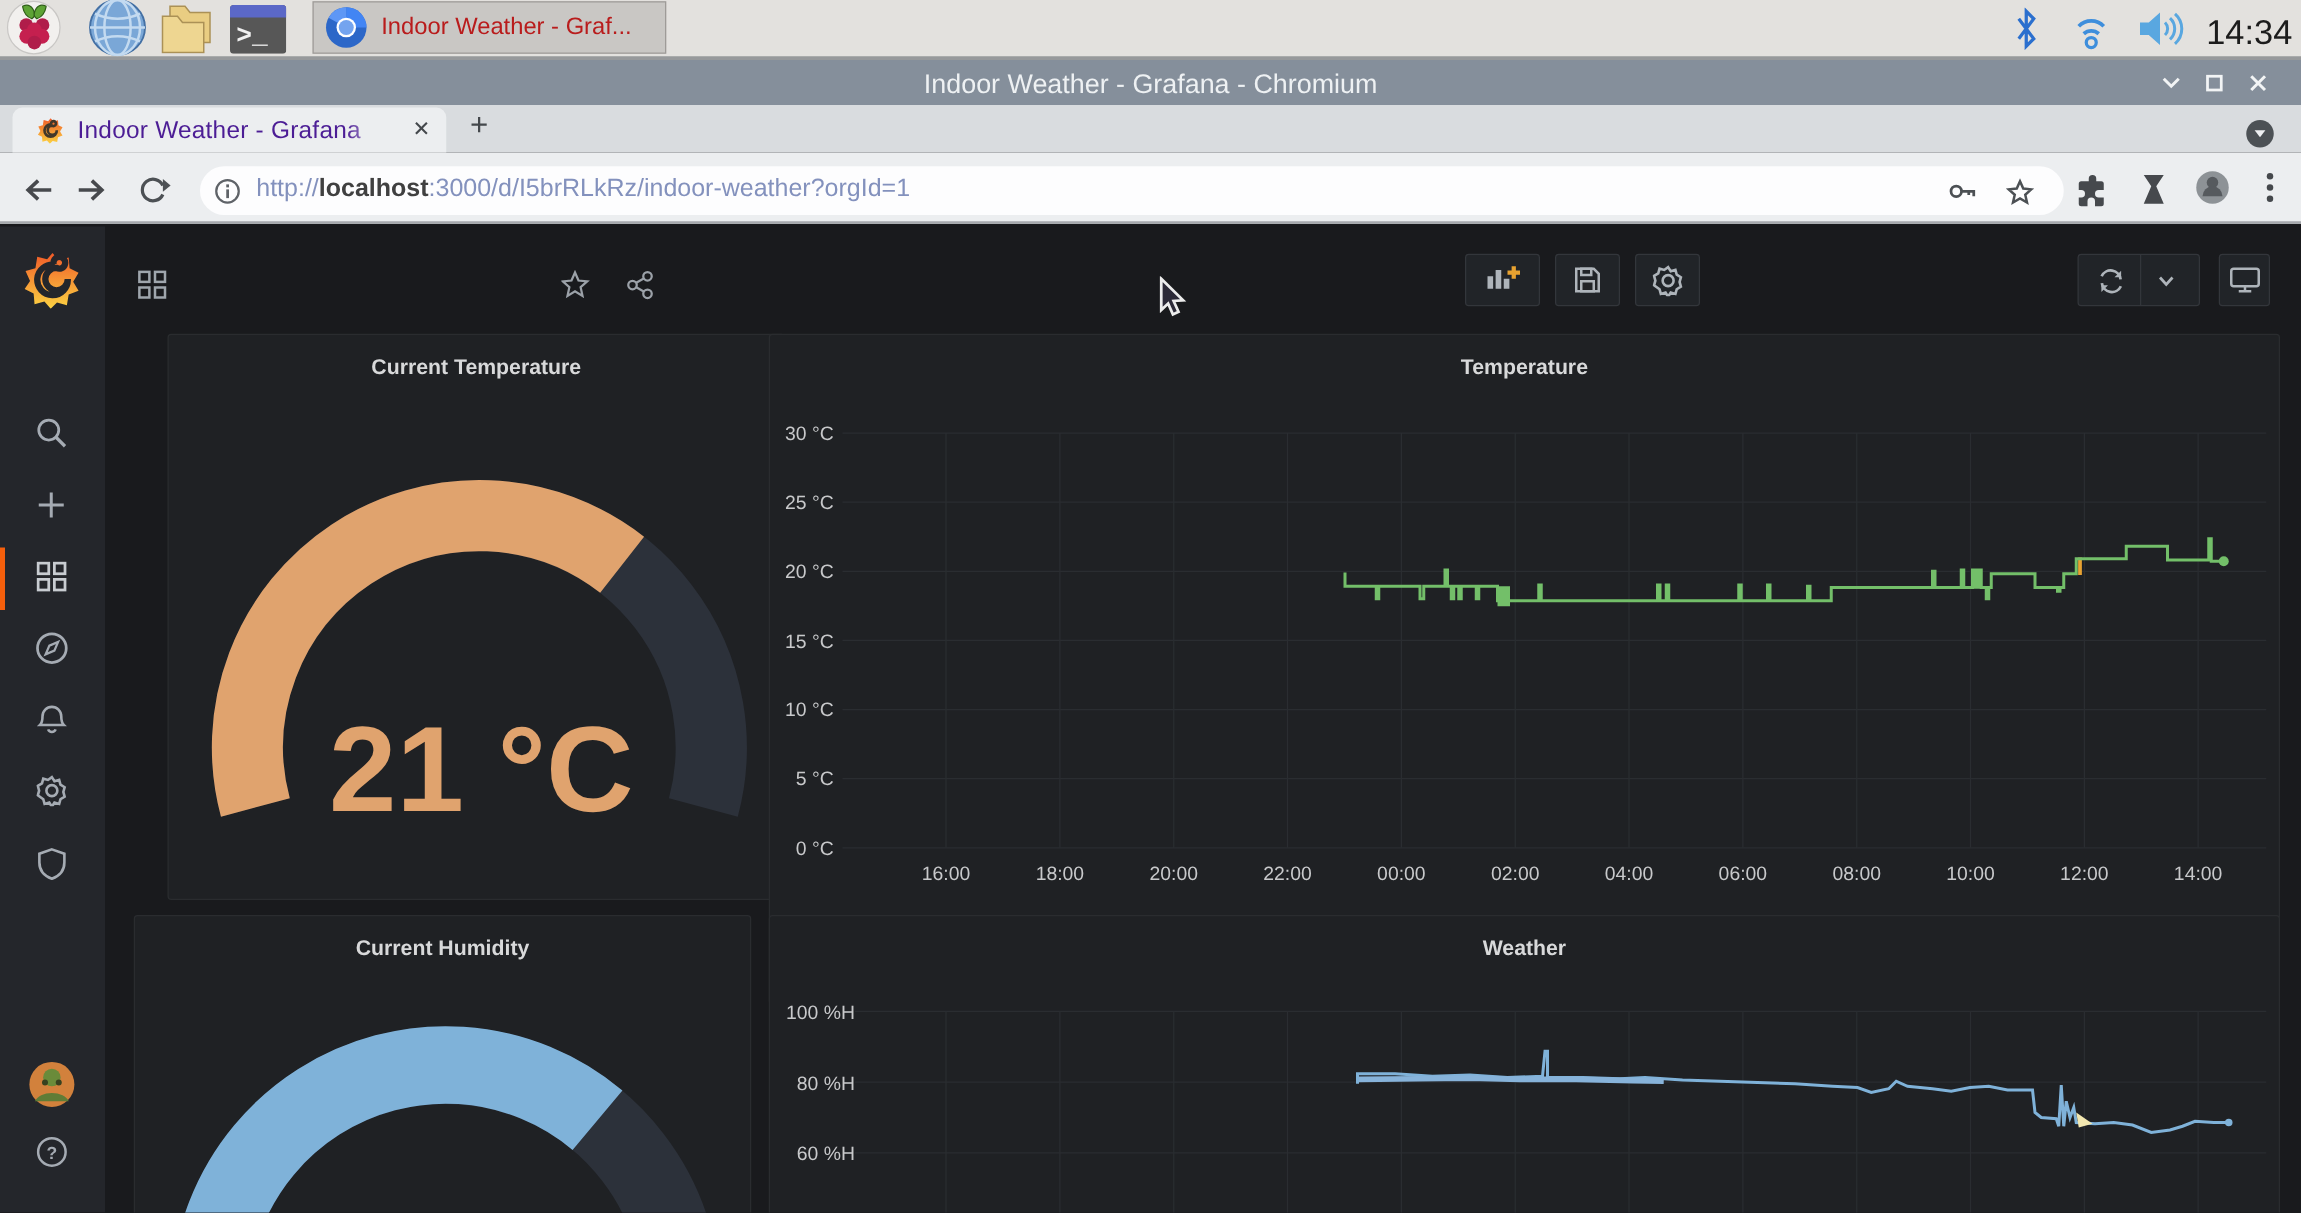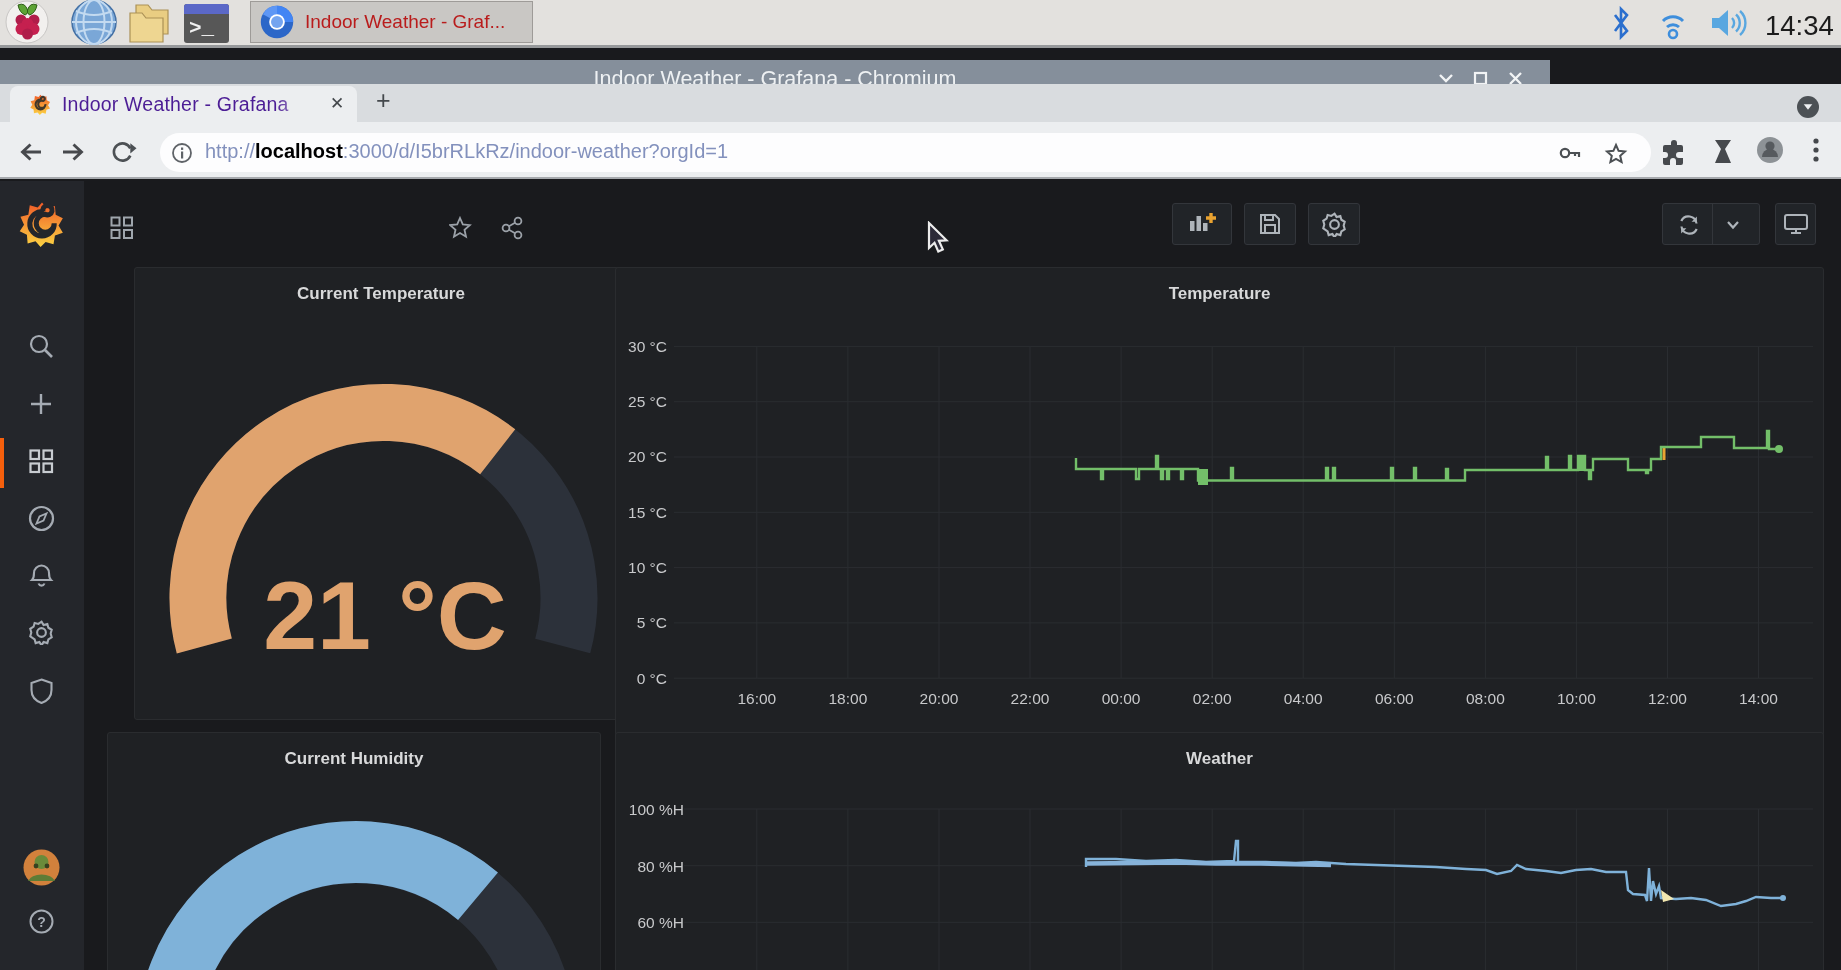--- a/index.html
+++ b/index.html
@@ -7,37 +7,37 @@
   #screen { position:absolute; top:0; left:0; width:1841px; height:970px;
     font-family:"Liberation Sans", sans-serif; }
   .abs { position:absolute; }
 
   
   #taskbar { top:0; left:0; width:1841px; height:48px; background:#e3e1de; border-bottom:3px solid #97999b; }
   #taskbtn { left:250px; top:1px; width:283px; height:42px; background:#c9c7c4; border:1px solid #9e9b98; display:flex; align-items:center; }
   #taskbtn span { font-size:19px; color:#b91c1c; margin-left:10px; white-space:nowrap; overflow:hidden; }
 
   
-  #titlebar { top:60px; left:0; width:1550px; height:36px; background:#858f9b; }
+  #titlebar { top:48px; left:0; width:1841px; height:36px; background:#858f9b; }
   #titlebar .title { position:absolute; width:100%; text-align:center; top:7px; font-size:21.5px; color:#eef1f3; }
 
   
   #tabbar { top:84px; left:0; width:1841px; height:38px; background:#d9dcdf; }
   #tab { position:absolute; left:10px; top:2px; width:347px; height:36px; background:#eceef0; border-radius:8px 8px 0 0; }
   #tab .ttext { position:absolute; left:52px; top:7px; font-size:19.5px; letter-spacing:0.2px; color:#4c1d95; width:252px; overflow:hidden; white-space:nowrap;
      -webkit-mask-image:linear-gradient(90deg,#000 85%,transparent 99%); }
   #tab .x { position:absolute; left:320px; top:7px; font-size:17px; color:#44484c; }
   #newtab { position:absolute; left:376px; top:2px; font-size:25px; color:#44484c; }
   #mediabtn { position:absolute; left:1797px; top:12px; width:22px; height:22px; border-radius:50%; background:#4c5155; }
 
   
   #addrbar { top:122px; left:0; width:1841px; height:57px; background:#eceef0; border-bottom:2px solid #a6a9ad; }
   #urlpill { position:absolute; left:160px; top:11px; width:1491px; height:39px; background:#fdfdfe; border-radius:20px; }
   #urltext { position:absolute; left:45px; top:7px; font-size:20px; color:#8391bd; white-space:nowrap; }
-  #urltext b { color:#000000; font-weight:bold; }
+  #urltext b { color:#404040; font-weight:bold; }
 
   
   #grafana { top:181px; left:0; width:1841px; height:789px; background:#191a1d; overflow:hidden; }
   #sidebar { position:absolute; left:0; top:0; width:84px; height:789px; background:#24262b; }
   #sideind { position:absolute; left:0; top:257px; width:4px; height:50px; background:#f55f0c; }
 
   #crumb { position:absolute; left:147px; top:29px; font-size:23px; color:#d0d2d4; }
   #crumb .sep { color:#85898f; padding:0 5px; }
 
   .gbtn { position:absolute; top:22px; height:42px; background:#212428; border:1px solid #33363b; border-radius:3px; display:flex; align-items:center; justify-content:center; }

